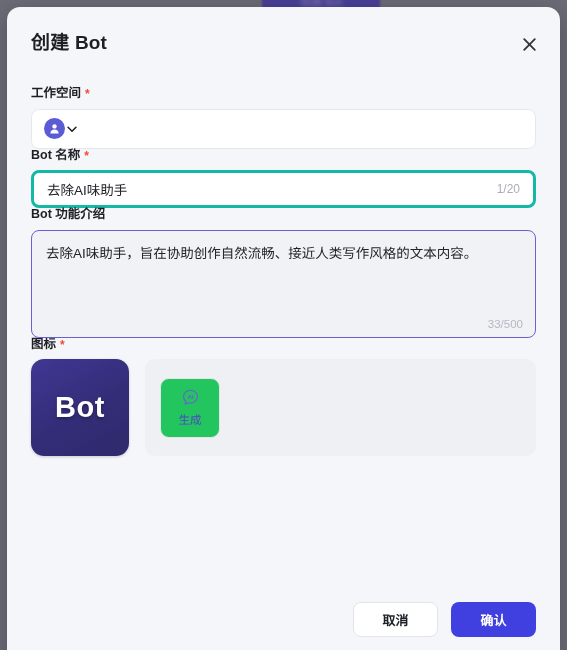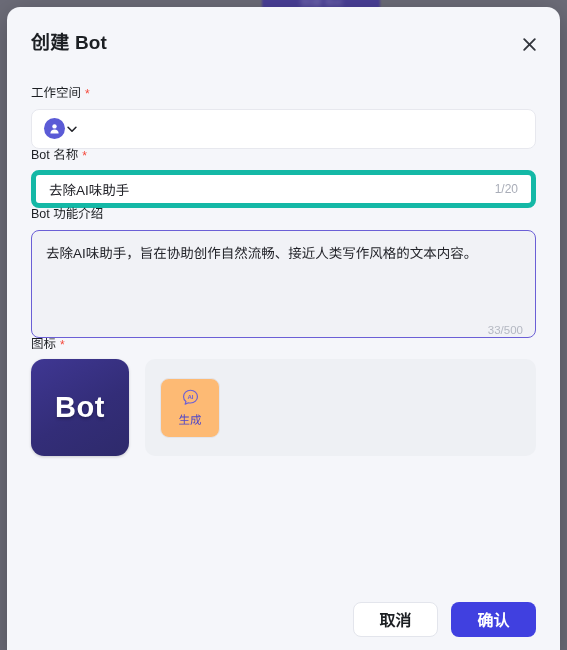--- a/index.html
+++ b/index.html
@@ -87,21 +87,21 @@
 
   .modal-body {
     padding: 0 24px;
   }
 
   .field { }
   .field:first-child { margin-top: 32px; }
 
   .field-label {
     font-size: 12.5px;
-    font-weight: normal;
+    font-weight: bold;
     color: #1c1f23;
     margin-bottom: 9px;
     display: flex;
     align-items: center;
     gap: 4px;
     line-height: 1;
   }
   .req-star {
     color: #f5483b;
     font-size: 12px;
@@ -137,21 +137,21 @@
     font-size: 13.5px;
     color: #1c1f23;
     flex: 1 1 auto;
   }
   .chevron { display: flex; align-items: center; }
 
   
   .text-input {
     height: 38px;
     background: #ffffff;
-    border: 5px solid #14b8a6;
+    border: 3px solid #14b8a6;
     border-radius: 8px;
     display: flex;
     align-items: center;
     padding: 0 13px;
     box-sizing: border-box;
   }
   .text-input-value {
     flex: 1 1 auto;
     font-size: 13.5px;
     color: #23242a;
@@ -174,21 +174,21 @@
   }
   .textarea-text {
     font-size: 13.5px;
     color: #23242a;
     line-height: 1.65;
     white-space: pre-wrap;
   }
   .textarea-counter {
     position: absolute;
     right: 12px;
-    bottom: 1px;
+    bottom: 7px;
     font-size: 11.5px;
     color: #b4b8c2;
   }
 
   
   .icon-row {
     display: flex;
     align-items: stretch;
     gap: 16px;
   }
@@ -216,21 +216,21 @@
     background: #eef0f4;
     border-radius: 10px;
     display: flex;
     align-items: center;
     padding: 0 15px;
     box-sizing: border-box;
   }
   .generate-tile {
     width: 58px;
     height: 58px;
-    background: #fdba74;
+    background: #22c55e;
     border: 1px solid #e3e5ec;
     border-radius: 9px;
     display: flex;
     flex-direction: column;
     align-items: center;
     justify-content: center;
     gap: 4px;
     cursor: pointer;
   }
   .generate-label {
@@ -250,21 +250,21 @@
     align-items: center;
     justify-content: flex-end;
     gap: 13px;
     padding: 0 24px 8px 24px;
     box-sizing: border-box;
   }
   .btn {
     height: 35px;
     min-width: 85px;
     border-radius: 8px;
-    font-size: 16px;
+    font-size: 13px;
     font-weight: bold;
     display: flex;
     align-items: center;
     justify-content: center;
     cursor: pointer;
     box-sizing: border-box;
     border: 1px solid transparent;
   }
   .btn-cancel {
     background: #ffffff;

